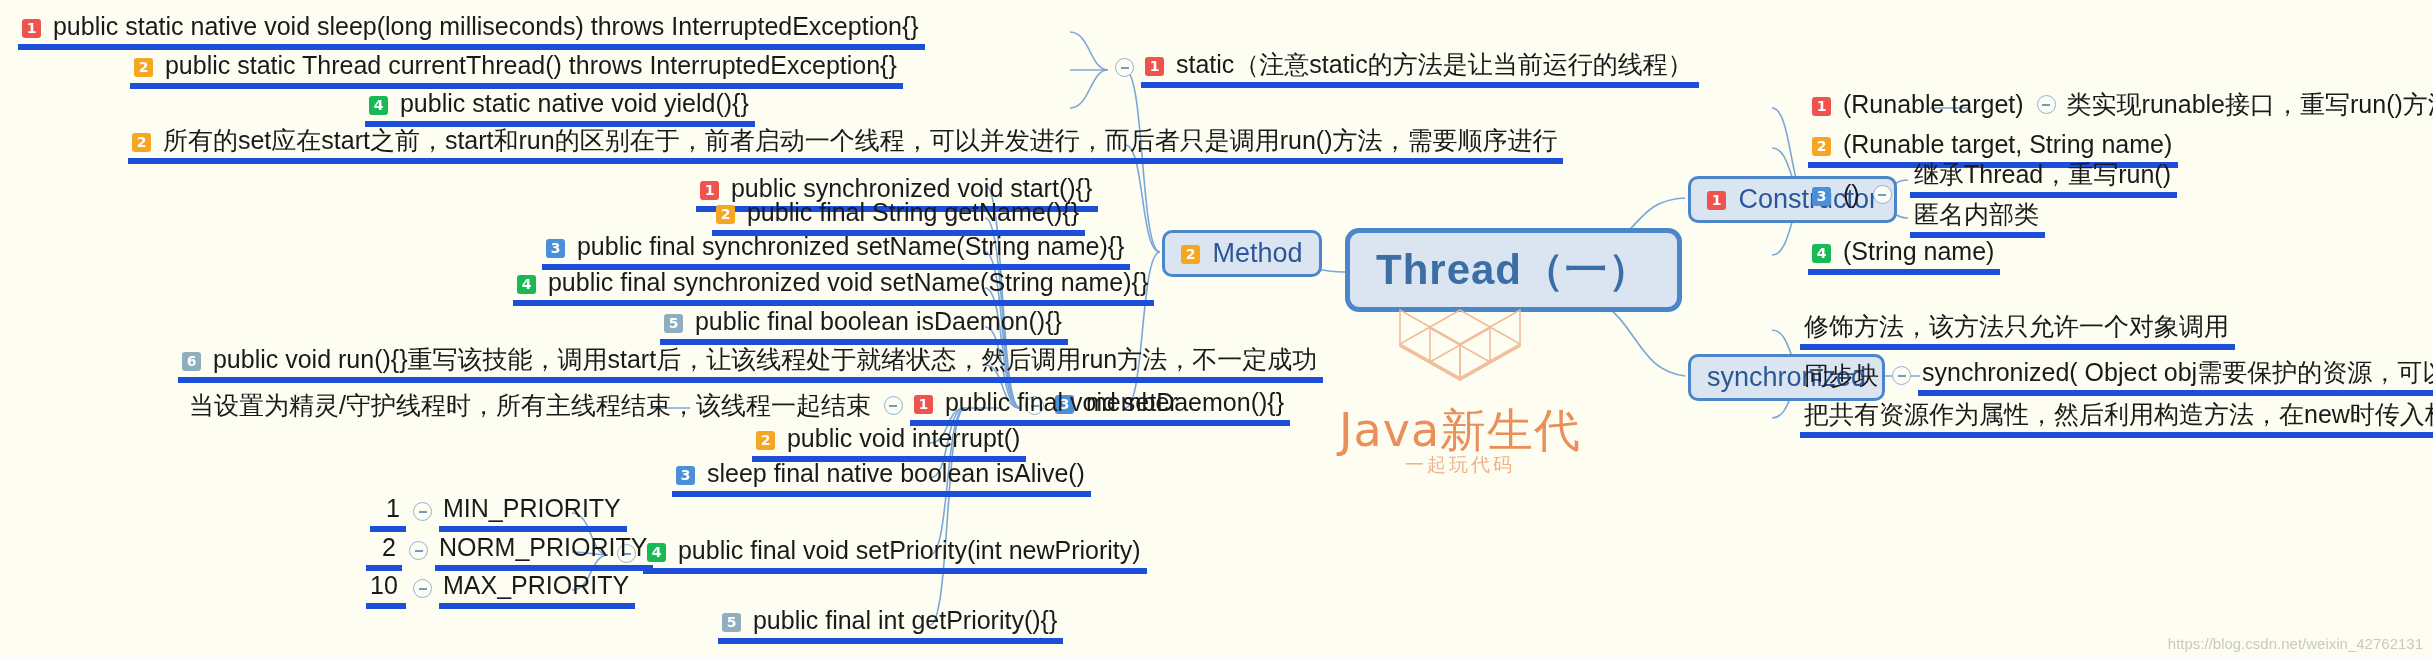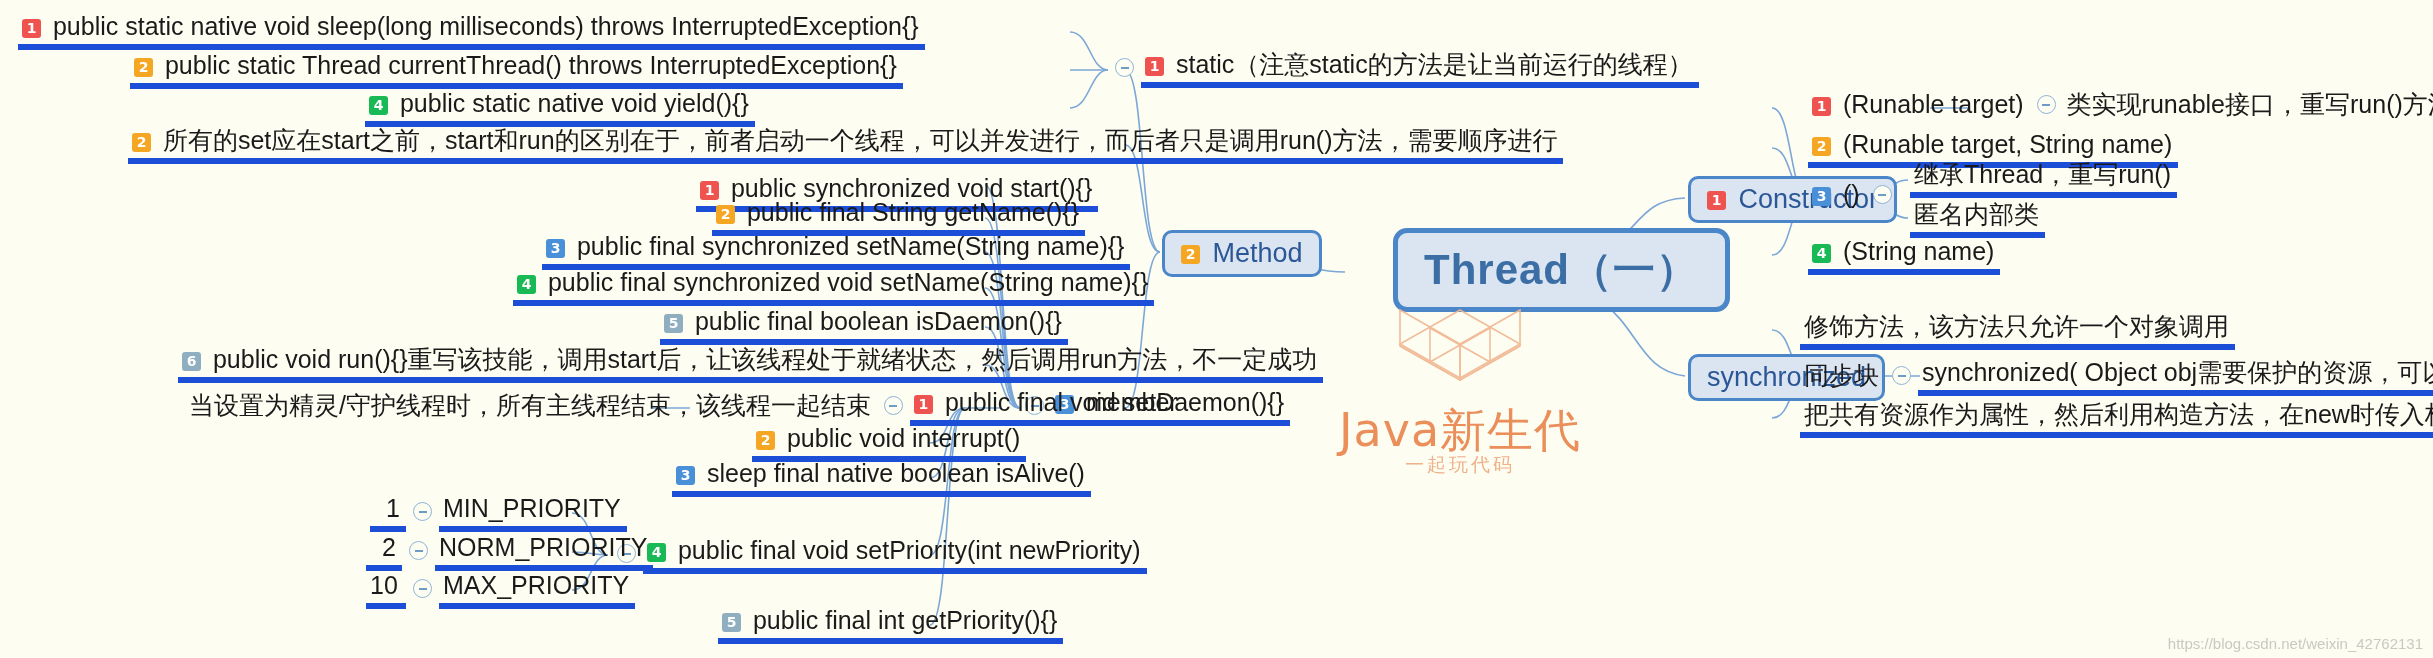--- a/index.html
+++ b/index.html
@@ -25,21 +25,20 @@
 
   
   .boxed{
     background:#dbe5f1;border:3px solid #4a86c8;border-radius:10px;
     padding:5px 16px;font-size:27px;color:#2b5797;
   }
   .root{
     background:#dbe5f1;border:5px solid #4a86c8;border-radius:14px;
     padding:9px 26px;font-size:42px;font-weight:bold;color:#3a6ea5;
     letter-spacing:1px;
-    margin-left:48px;
   }
 
   
   .badge{
     display:inline-block;min-width:19px;height:19px;line-height:19px;
     text-align:center;border-radius:3px;color:#fff;font-size:14px;
     font-weight:bold;margin-right:5px;vertical-align:middle;
     font-family:"DejaVu Sans",sans-serif;
   }
   .b1{background:#ef5350;}

